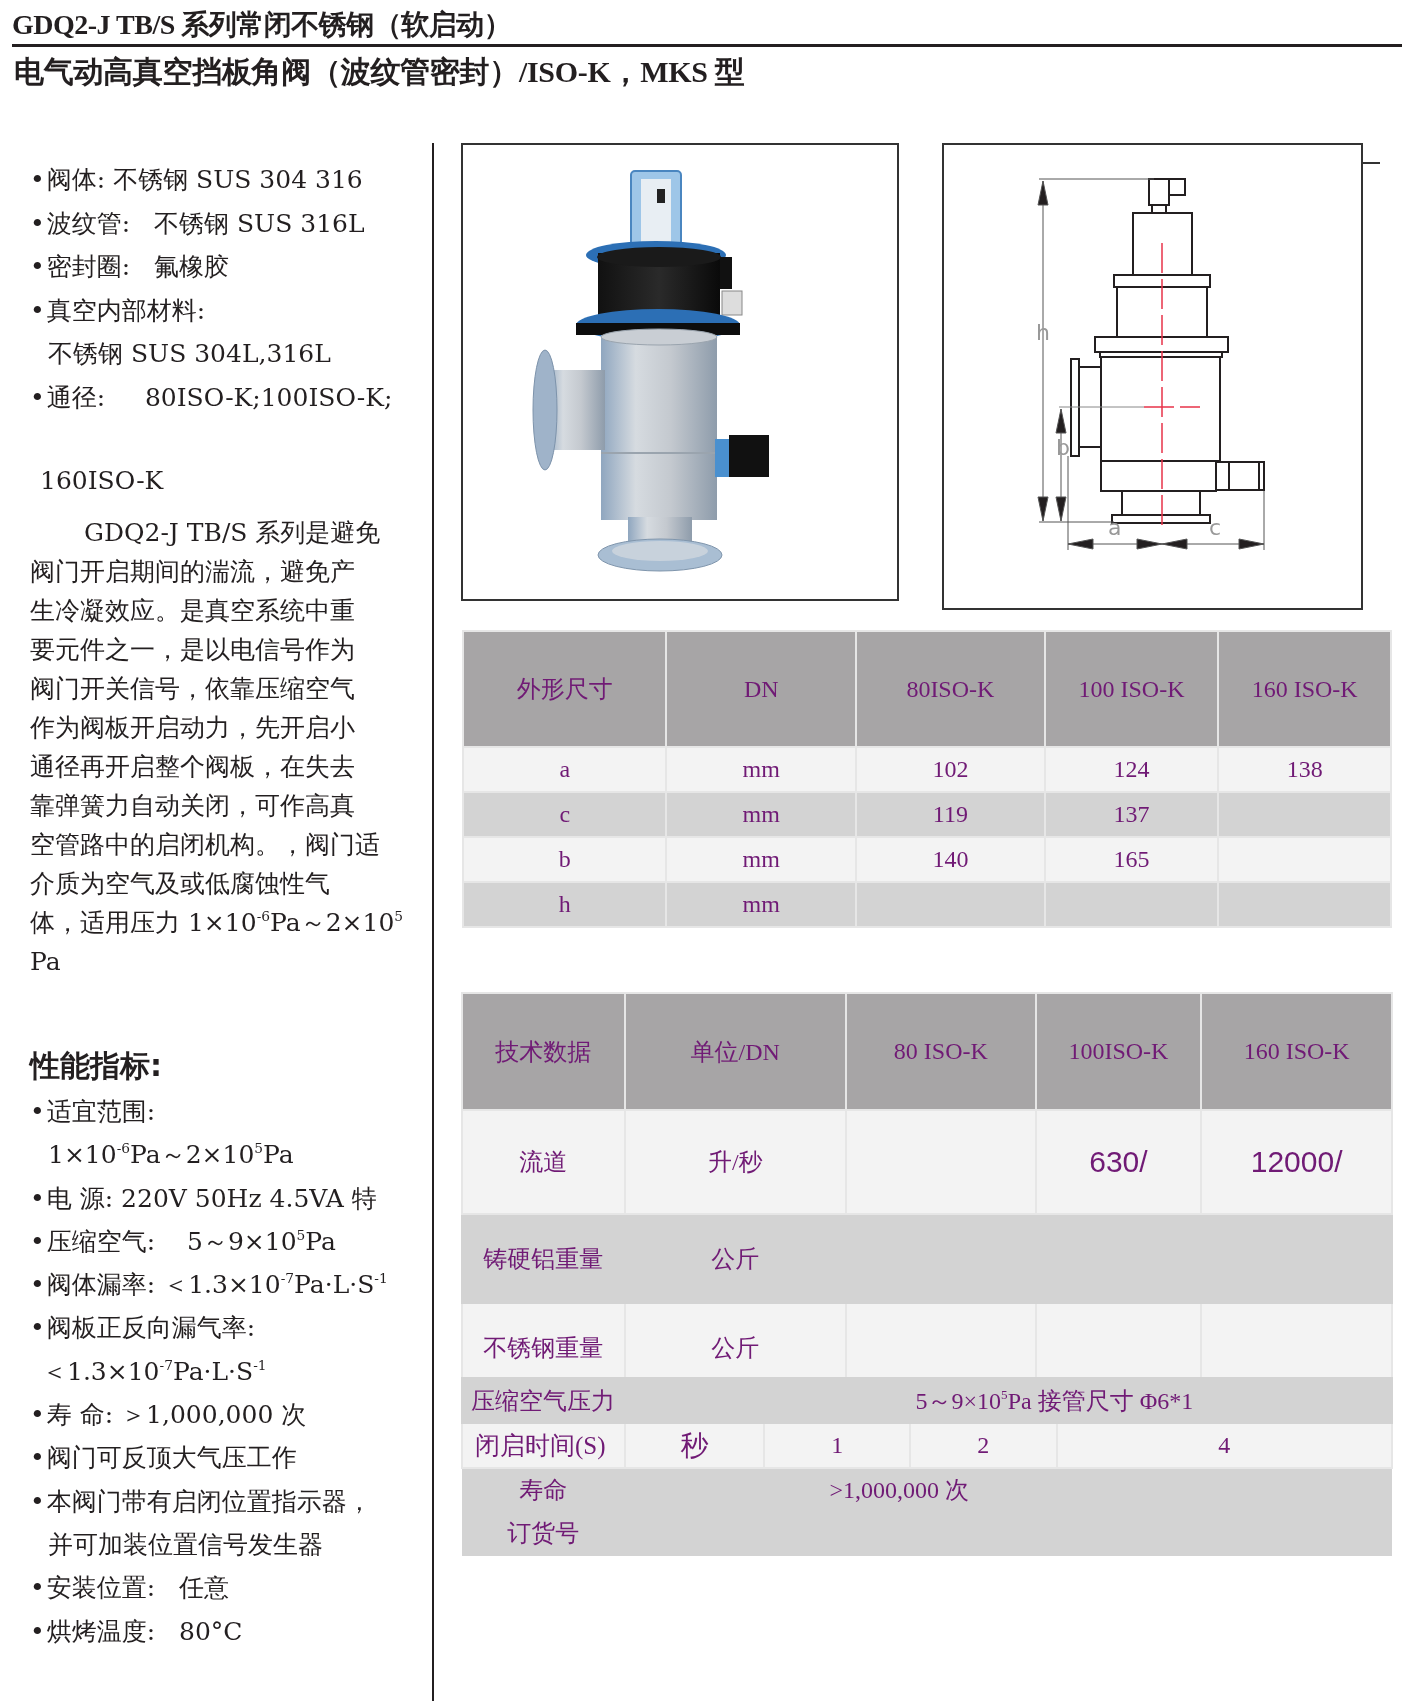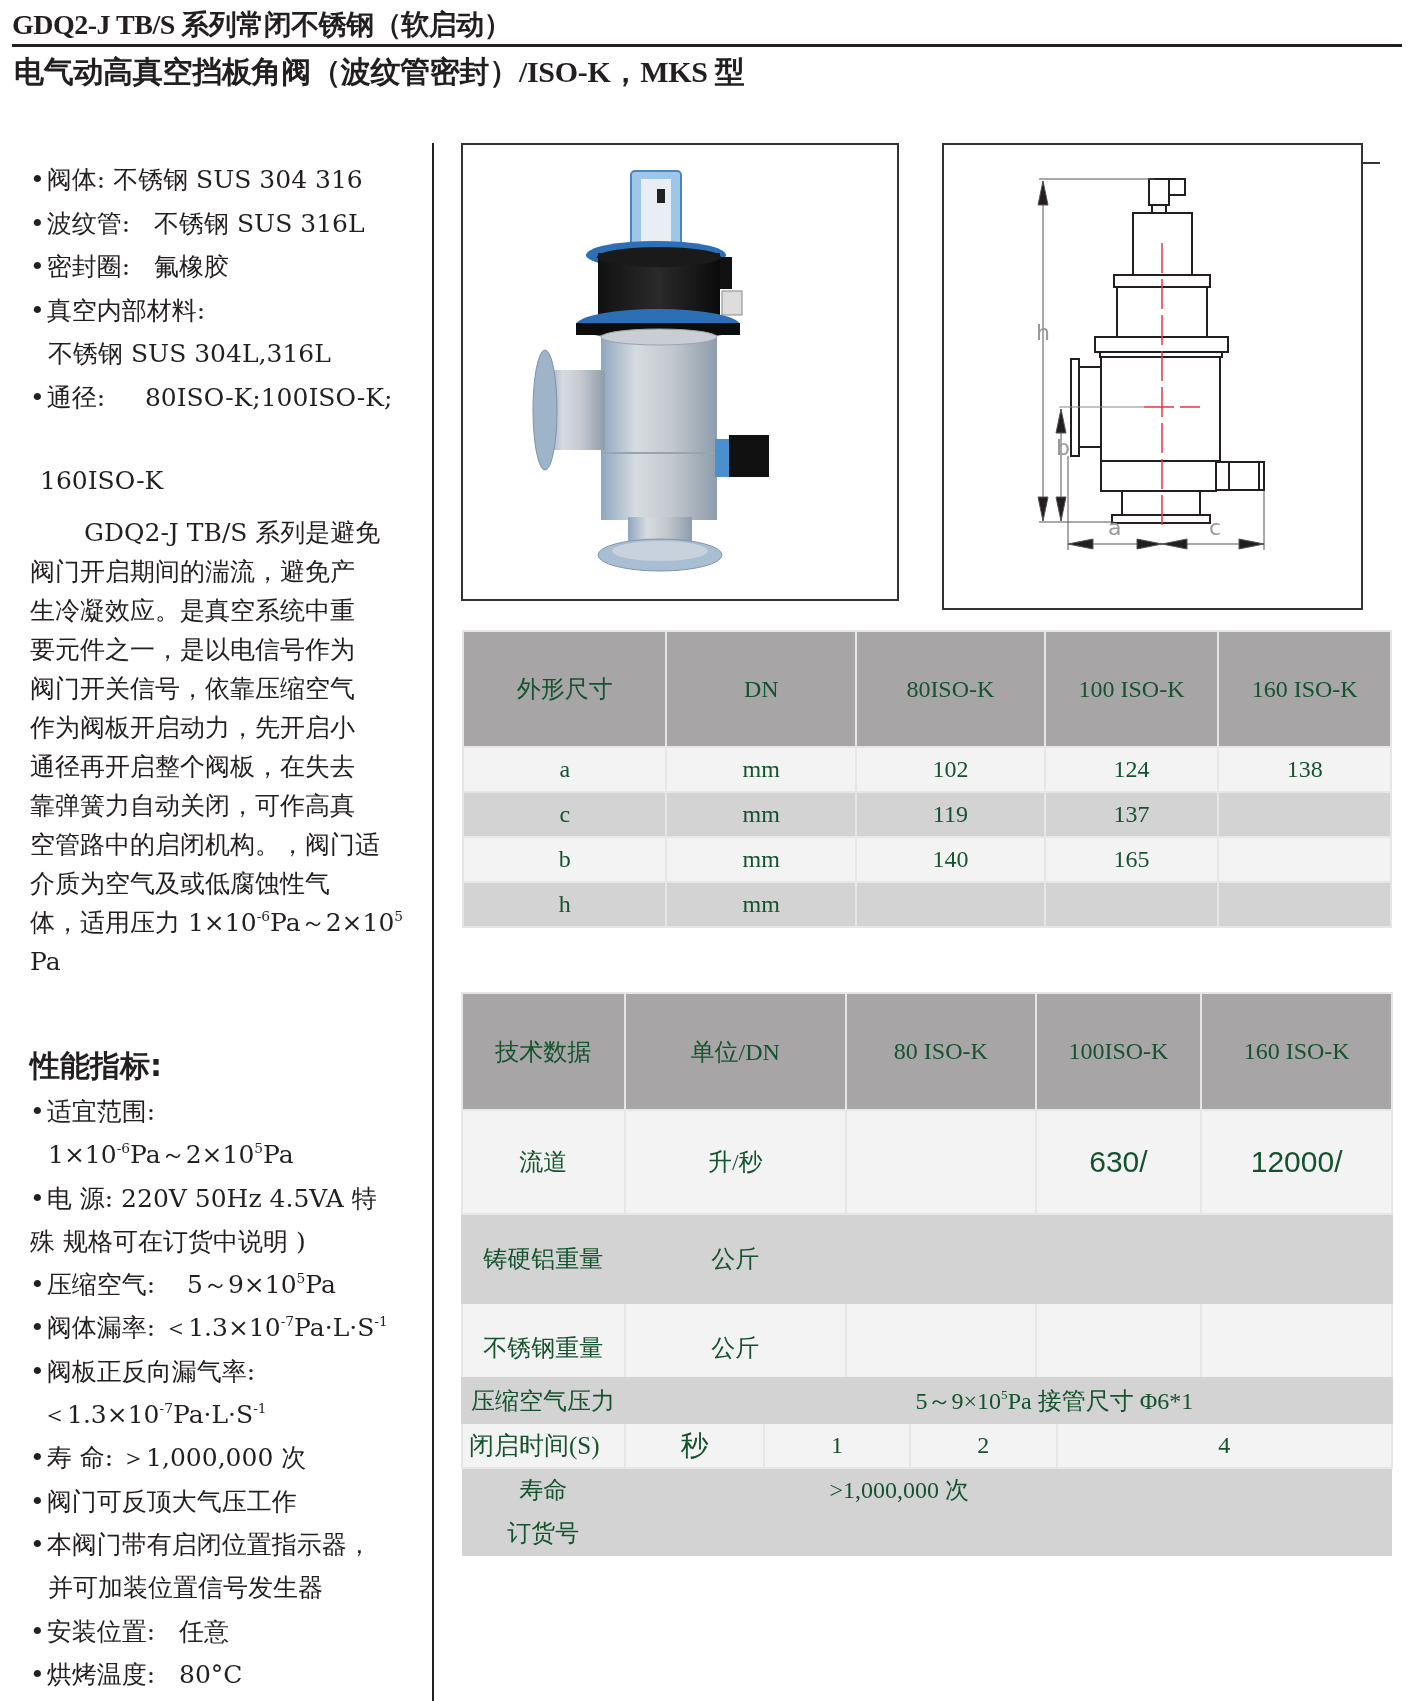--- a/index.html
+++ b/index.html
@@ -17,21 +17,21 @@
   .indent { padding-left: 18px; }
   .para { font-size: 25px; line-height: 39px; text-align: justify; margin-top: 12px; }
   .para .first { text-indent: 54px; }
   .section-title { font-size: 30px; font-weight: bold; font-family: "DejaVu Sans", sans-serif; }
   sup { font-size: 0.55em; vertical-align: 0.75em; line-height: 0; }
 
   .photo-box { left: 461px; top: 143px; width: 438px; height: 458px; border: 2px solid #333; box-sizing: border-box; background: #fff; overflow: hidden; }
   .draw-box { left: 942px; top: 143px; width: 421px; height: 467px; border: 2px solid #333; box-sizing: border-box; background: #fff; }
   .draw-tick { left: 1363px; top: 162px; width: 17px; height: 2px; background: #333; }
 
-  table { border-collapse: collapse; position: absolute; font-family: "Liberation Serif", "DejaVu Serif", serif; font-size: 24px; color: #14532d; border-radius: 22px; }
+  table { border-collapse: collapse; position: absolute; font-family: "Liberation Serif", "DejaVu Serif", serif; font-size: 24px; color: #701a75; border-radius: 22px; }
   td { border: 2px solid #e6e6e6; text-align: center; vertical-align: middle; padding: 0; }
   .hdr td { background: #a7a5a6; }
   .lt td { background: #f3f3f3; }
   .dk td { background: #d3d3d3; }
   .sans-big { font-family: "Liberation Sans", "DejaVu Sans", sans-serif; font-size: 30px; }
   .left-al { text-align: left; padding-left: 10px; }
 </style>
 </head>
 <body>
 
@@ -63,21 +63,20 @@
   <div class="line">介质为空气及或低腐蚀性气</div>
   <div class="line"><span>体，适用压力 1×10</span><sup>-6</sup><span>Pa～2×10</span><sup>5</sup></div>
   <div class="line">Pa</div>
 </div>
 
 <div class="abs section-title" style="left:30px; top:1046px;">性能指标:</div>
 <div class="abs left" style="top:1090px; line-height:43.3px;">
   <div class="line bullet">适宜范围:</div>
   <div class="line indent"><span>1×10</span><sup>-6</sup><span>Pa～2×10</span><sup>5</sup><span>Pa</span></div>
   <div class="line bullet"><span>电  源:</span> <span>220V 50Hz 4.5VA 特</span></div>
-  <div class="line">殊    规格可在订货中说明 )</div>
   <div class="line bullet"><span>压缩空气:</span>&nbsp;&nbsp;&nbsp;&nbsp;<span>5～9×10</span><sup>5</sup><span>Pa</span></div>
   <div class="line bullet"><span>阀体漏率:</span> <span>＜1.3×10</span><sup>-7</sup><span>Pa·L·S</span><sup>-1</sup></div>
   <div class="line bullet">阀板正反向漏气率:</div>
   <div class="line" style="padding-left:12px;"><span>＜1.3×10</span><sup>-7</sup><span>Pa·L·S</span><sup>-1</sup></div>
   <div class="line bullet"><span>寿  命:</span> <span>＞1,000,000 次</span></div>
   <div class="line bullet">阀门可反顶大气压工作</div>
   <div class="line bullet">本阀门带有启闭位置指示器，</div>
   <div class="line indent">并可加装位置信号发生器</div>
   <div class="line bullet"><span>安装位置:</span>&nbsp;&nbsp;&nbsp;<span>任意</span></div>
   <div class="line bullet"><span>烘烤温度:</span>&nbsp;&nbsp;&nbsp;<span>80°C</span></div>
@@ -274,21 +273,21 @@
       <col style="width:146px">
       <col style="width:147px">
       <col style="width:336px">
     </colgroup>
   <tbody>
       <tr class="dk" style="height:45px;">
     <td class="left-al" style="border-color:#d3d3d3; padding-left:8px;">压缩空气压力</td>
     <td colspan="4" style="border-color:#d3d3d3; text-align:left; padding-left:290px;"><span>5～9×10</span><sup>5</sup><span>Pa   接管尺寸  Φ6*1</span></td>
   </tr>
   <tr class="lt" style="height:45px;">
-    <td class="left-al" style="padding-left:6px; font-size:25px;">闭启时间(S)</td>
+    <td class="left-al" style="padding-left:12px; font-size:25px;">闭启时间(S)</td>
     <td style="font-size:28px;">秒</td>
     <td>1</td>
     <td>2</td>
     <td>4</td>
   </tr>
   <tr class="dk" style="height:42px;">
     <td style="border:none;">寿命</td>
     <td colspan="4" style="border:none; text-align:left; padding-left:205px;">&gt;1,000,000 次</td>
   </tr>
   <tr class="dk" style="height:46px;">

